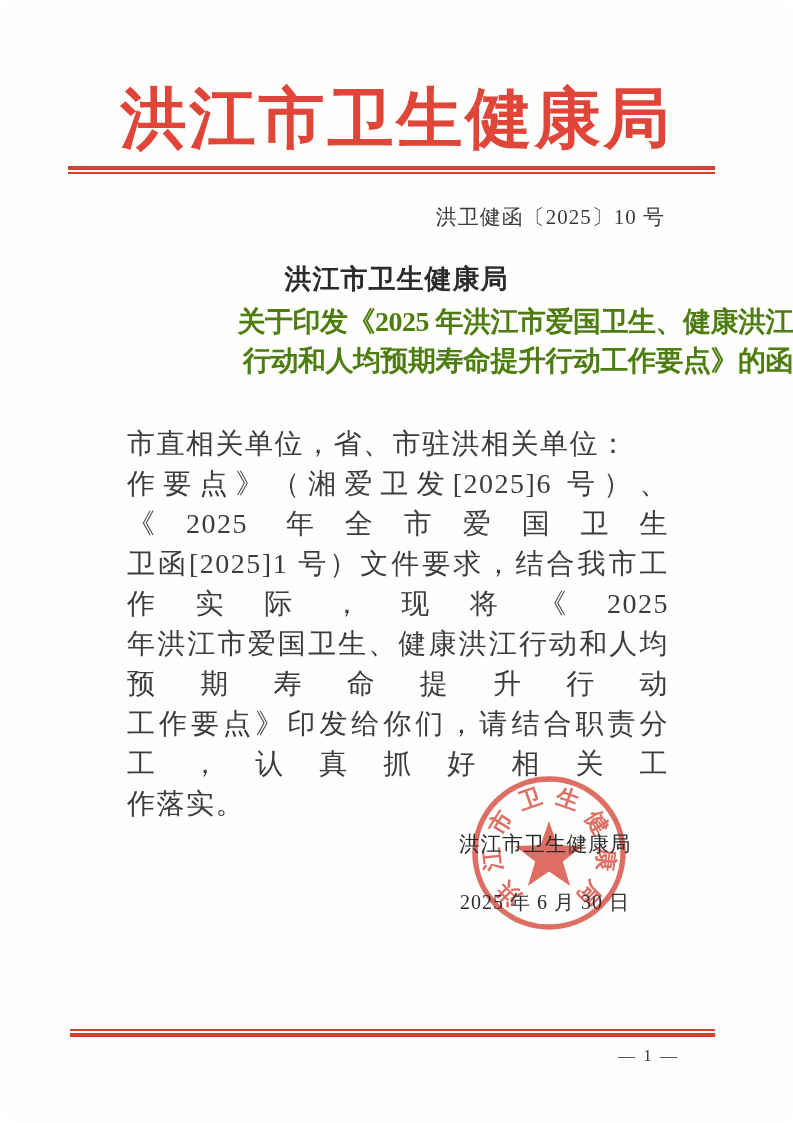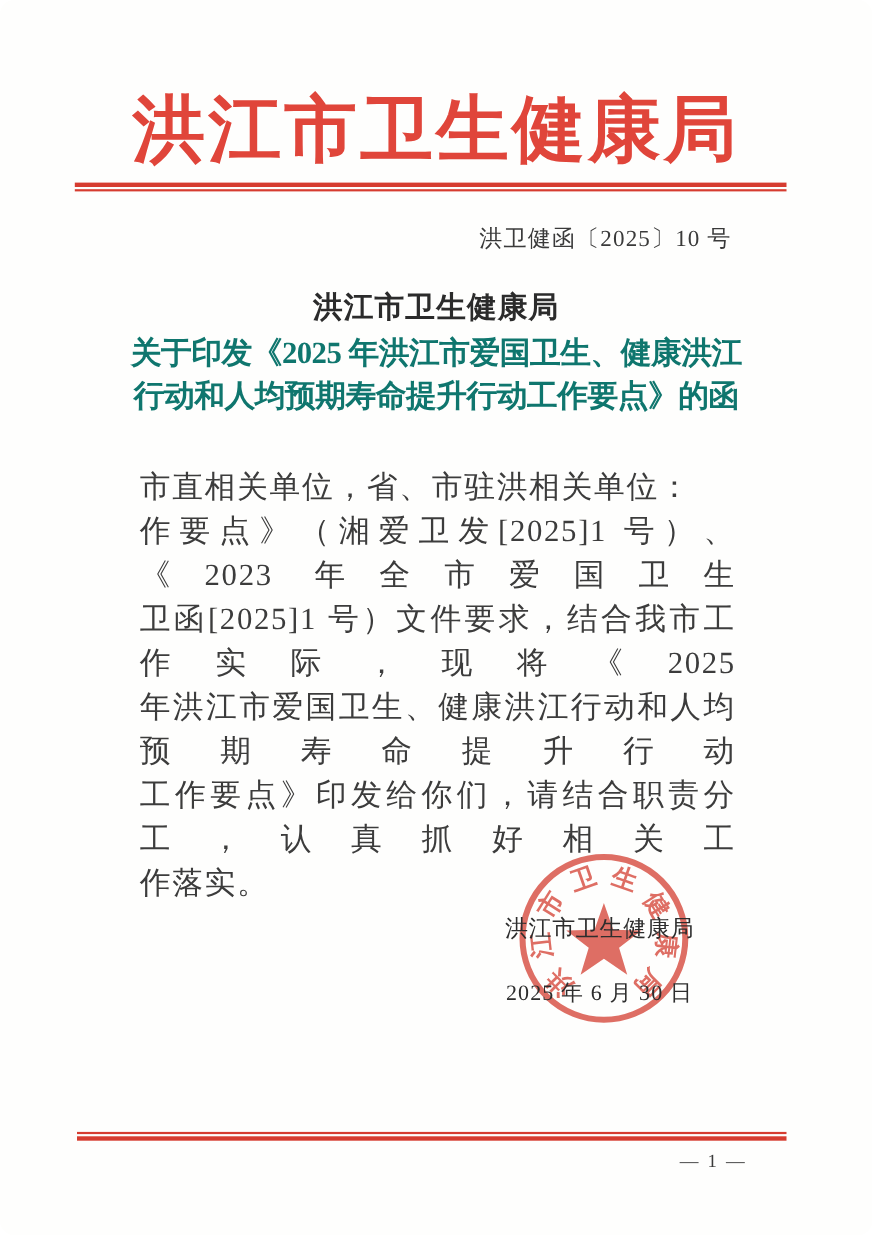--- a/index.html
+++ b/index.html
@@ -49,26 +49,26 @@
     text-align: center;
     font-size: 27px;
     font-weight: bold;
     letter-spacing: 1px;
     color: #2b2b2b;
     white-space: nowrap;
   }
   .doc-title-2 {
     position: absolute;
     top: 302px; left: 0; width: 100%;
-    text-align: center;
+    text-align: right;
     font-size: 28px;
     line-height: 39px;
     font-weight: bold;
     letter-spacing: -0.5px;
-    color: #0f766e;
+    color: #4d7c0f;
   }
   .doc-title-2 div { white-space: nowrap; }
 
   
   .body-block {
     position: absolute;
     top: 424px; left: 127px; width: 542px;
     font-size: 28px;
     line-height: 40px;
     letter-spacing: 1.5px;
@@ -146,21 +146,21 @@
   <div class="doc-number">洪卫健函〔2025〕10 号</div>
 
   <div class="doc-title-1">洪江市卫生健康局</div>
   <div class="doc-title-2">
     <div>关于印发《2025 年洪江市爱国卫生、健康洪江</div>
     <div>行动和人均预期寿命提升行动工作要点》的函</div>
   </div>
 
   <div class="body-block">
     <div class="body-line">市直相关单位，省、市驻洪相关单位：</div>
-    <div class="body-line just">作要点》（湘爱卫发[2025]1 号）、《2023 年全市爱国卫生</div>
+    <div class="body-line just">作要点》（湘爱卫发[2025]6 号）、《2025 年全市爱国卫生</div>
     <div class="body-line just">卫函[2025]1 号）文件要求，结合我市工作实际，现将《2025</div>
     <div class="body-line just">年洪江市爱国卫生、健康洪江行动和人均预期寿命提升行动</div>
     <div class="body-line just">工作要点》印发给你们，请结合职责分工，认真抓好相关工</div>
     <div class="body-line">作落实。</div>
   </div>
 
   <svg class="seal" viewBox="0 0 162 162">
     <circle cx="81" cy="84" r="74" fill="none" stroke="#d9564a" stroke-width="5.5"></circle>
     <polygon fill="#d9564a" points="81,52 89.5,76.3 115.2,76.9 94.8,92.5 102.2,117.1 81,102.5 59.8,117.1 67.2,92.5 46.8,76.9 72.5,76.3"></polygon>
     <text x="40.7" y="124.3" transform="rotate(-135 40.7 124.3)" text-anchor="middle" dominant-baseline="central">洪</text>

